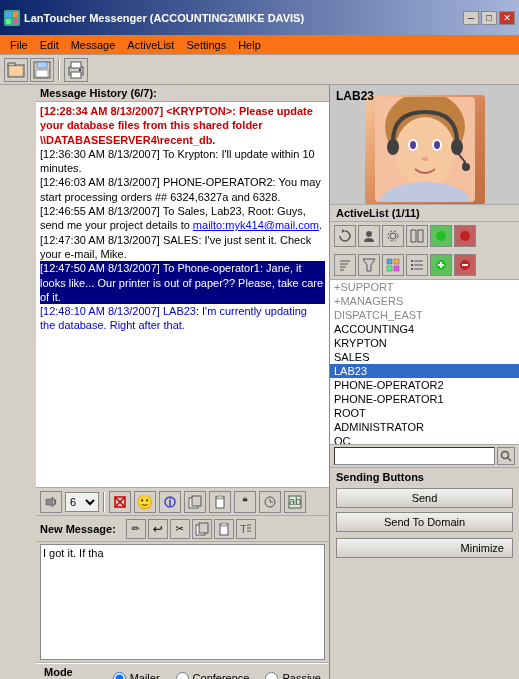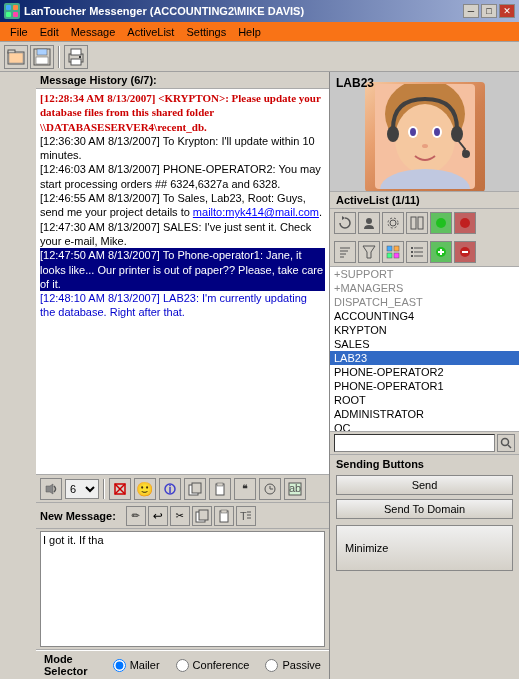--- a/index.html
+++ b/index.html
@@ -6,21 +6,21 @@
     body { width: 519px; height: 679px; overflow: hidden; background: #d4d0c8; }
 
     
     .title-bar {
       background: linear-gradient(to right, #0a246a, #a6b5da);
       color: white;
       display: flex;
       align-items: center;
       justify-content: space-between;
       padding: 3px 4px;
-      height: 22px;
+      height: 35px;
     }
     .title-bar-left { display: flex; align-items: center; gap: 4px; }
     .title-bar-icon { width: 16px; height: 16px; background: #4a8; border-radius: 2px; display:flex; align-items:center; justify-content:center; font-size:10px; color:white; }
     .title-bar-text { font-size: 11px; font-weight: bold; color: white; }
     .title-bar-buttons { display: flex; gap: 2px; }
     .title-btn {
       width: 16px; height: 14px; background: #d4d0c8; border: 1px solid #888; font-size: 9px;
       display: flex; align-items: center; justify-content: center; cursor: pointer; color: #000;
     }
     .title-btn.close { background: #c0392b; color: white; }
@@ -83,21 +83,21 @@
       flex: 1;
       background: white;
       overflow-y: auto;
       padding: 2px 4px;
       font-size: 11px;
       line-height: 1.3;
       border-bottom: 1px solid #aaa;
       min-height: 0;
     }
     .msg-normal { color: #000; }
-    .msg-highlight { color: #cc0000; font-weight: bold; font-family: Liberation Serif, serif; }
+    .msg-highlight { color: #cc0000; font-weight: bold; }
     .msg-blue { color: #0000cc; }
     .msg-highlighted-block { background: #000080; color: white; }
 
     
     .controls-row {
       background: #d4d0c8;
       display: flex;
       align-items: center;
       padding: 2px 4px;
       gap: 3px;
@@ -268,27 +268,27 @@
       border: 1px solid #888;
       cursor: pointer;
       font-size: 11px;
       width: calc(100% - 12px);
       text-align: center;
     }
 
     
     .minimize-btn {
       margin: 4px 6px 2px 6px;
-      padding: 16px 8px;
+      padding: 3px 8px;
       background: linear-gradient(to bottom, #f0f0f0, #d4d0c8);
       border: 1px solid #888;
       cursor: pointer;
       font-size: 11px;
       width: calc(100% - 12px);
-      text-align: left;
+      text-align: right;
     }
 
     
     ::-webkit-scrollbar { width: 12px; }
     ::-webkit-scrollbar-track { background: #f0f0f0; }
     ::-webkit-scrollbar-thumb { background: #c0c0c0; border: 1px solid #888; }
 
     .left-inner {
       display: flex;
       flex-direction: column;

